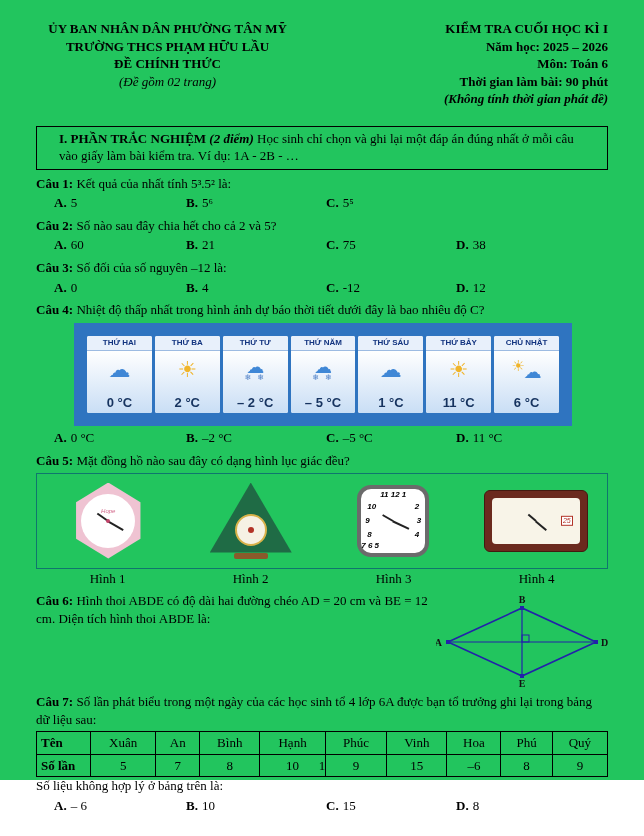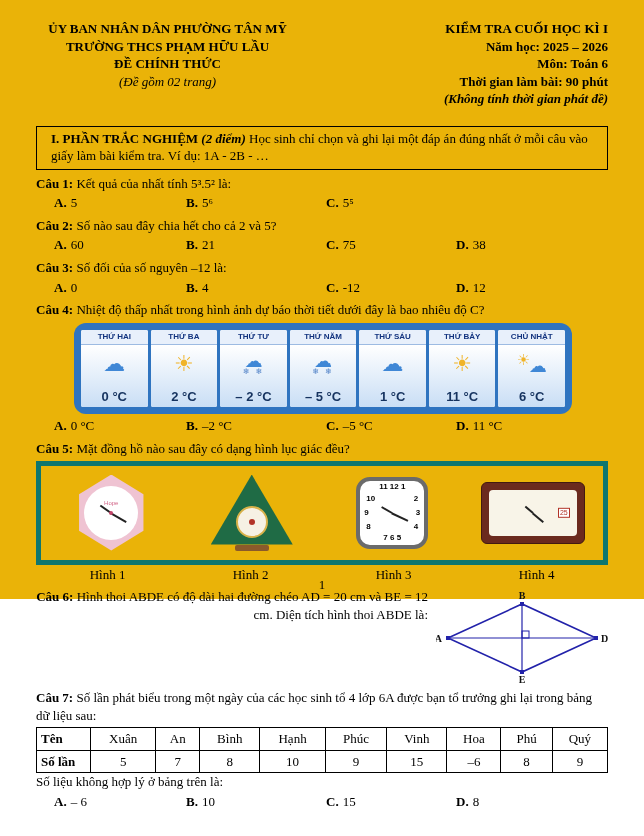--- a/index.html
+++ b/index.html
@@ -1,61 +1,61 @@
 <!DOCTYPE html>
 <html><head>
 <meta charset="utf-8">
 <style>
   * { margin:0; padding:0; box-sizing:border-box; }
   html,body { background:#fff; }
   body {
     width:644px; height:836px; overflow:hidden;
     font-family:"Liberation Serif", serif; font-size:13px; color:#000;
   }
-  .page { position:relative; width:644px; height:599px; padding:20px 36px 10px; background:#eab308; }
+  .page { position:relative; width:644px; height:780px; padding:20px 36px 10px; background:#22c55e; }
 
   
   .header { display:flex; line-height:1.35; }
   .header-left { width:46%; text-align:center; }
   .header-right { width:54%; text-align:right; }
   .b { font-weight:bold; }
   .i { font-style:italic; }
   .bi { font-weight:bold; font-style:italic; }
 
   
-  .section-box { border:1px solid #000; margin-top:18px; padding:3px 14px 4px; line-height:1.35; }
+  .section-box { border:1px solid #000; margin-top:18px; padding:3px 22px 4px; line-height:1.35; }
 
   
   .q { margin-top:5px; line-height:1.35; }
   .q-label { font-weight:bold; }
   .opts { display:grid; grid-template-columns:132px 140px 130px 1fr; padding-left:18px; margin-top:2px; }
   .opts2 { display:grid; grid-template-columns:132px 1fr; padding-left:18px; margin-top:2px; row-gap:2px; }
   .opt b { margin-right:4px; }
 
   
-  .weather { margin:4px 0 3px 38px; width:498px; background:#2f74c0; border-radius:12px;
-             padding:7px; display:flex; gap:3px; }
+  .weather { margin:4px 0 3px 38px; width:498px; background:#2f74c0; border-radius:0;
+             padding:13px; display:flex; gap:3px; }
   .wday { flex:1; background:#fff; border-radius:2px; overflow:hidden; }
   .wname { background:#e8f0fb; color:#12337f; font-weight:bold; font-size:8px; text-align:center;
            padding:2px 0; font-family:"Liberation Sans", sans-serif; border-bottom:1px solid #9dbbe2; }
   .wbody { background:linear-gradient(#ffffff,#c9def5); height:62px; display:flex; flex-direction:column;
            align-items:center; justify-content:space-between; padding:1px 0 2px; }
   .wiconbox { height:36px; display:flex; flex-direction:column; align-items:center; justify-content:center; }
   .wicon { font-size:22px; line-height:1; }
   .wicon.cloud { color:#3f87d6; }
   .wicon.sun { color:#f0b429; }
   .wicon.small { font-size:18px; }
   .wsnow { font-size:8px; color:#4d7fc6; letter-spacing:2px; margin-top:-3px; }
   .partly { position:relative; width:30px; height:26px; display:block; }
   .psun { position:absolute; left:0; top:-1px; font-size:15px; color:#f0b429; }
   .pcloud { position:absolute; right:0; bottom:-1px; font-size:18px; color:#3f87d6; }
   .wtemp { color:#16335f; font-weight:bold; font-size:13px; font-family:"Liberation Sans", sans-serif; }
 
   
-  .clock-box { border:5px solid #0f766e; margin-top:3px; display:flex; }
+  .clock-box { border:1px solid #0f766e; margin-top:3px; display:flex;font-style:italic; }
   .clock-cell { flex:1; display:flex; align-items:center; justify-content:center; height:94px; }
   .clock-captions { display:grid; grid-template-columns:1fr 1fr 1fr 1fr; text-align:center; margin-top:1px; }
   .hand { position:absolute; background:#222; transform-origin:50% 100%; }
 
   .clock1 { width:70px; height:76px; background:#efc3d2;
             clip-path:polygon(50% 0,96% 26%,96% 74%,50% 100%,4% 74%,4% 26%);
             display:flex; align-items:center; justify-content:center; }
   .c1-face { width:54px; height:54px; background:#fff; border-radius:50%; position:relative; }
   .c1-brand { position:absolute; top:13px; width:100%; text-align:center; font-size:6px; color:#d2688a;
               font-family:"Liberation Sans", sans-serif; }
@@ -74,35 +74,35 @@
             background:#b23327; border-radius:50%; }
   .c2-base { width:34px; height:6px; background:#8a5a2b; margin:0 auto; border-radius:2px; }
 
   .clock3 { width:72px; height:72px; border:4px solid #6b6b6b; border-radius:14px; background:#fff;
             position:relative; font-family:"Liberation Sans", sans-serif; font-size:8px; font-weight:bold; }
   .clock3 span { position:absolute; }
   .c3-top { top:1px; left:0; right:0; text-align:center; }
   .c3-l1 { left:6px; top:13px; }  .c3-r1 { right:6px; top:13px; }
   .c3-l2 { left:4px; top:27px; }  .c3-r2 { right:4px; top:27px; }
   .c3-l3 { left:6px; top:41px; }  .c3-r3 { right:6px; top:41px; }
-  .c3-bottom { bottom:1px; left:0; right:0; text-align:center; }
+  .c3-bottom { bottom:1px; left:0; right:0; text-align:left; }
   .c3-hr { width:2px; height:12px; top:20px; left:31px; transform:rotate(-60deg); }
   .c3-min { width:1.5px; height:18px; top:14px; left:31px; transform:rotate(115deg); }
 
   .clock4 { width:104px; height:62px; background:#6b2a1e; border-radius:6px; border:1px solid #431a10;
             display:flex; align-items:center; justify-content:center; }
   .c4-face { width:88px; height:46px; background:#f8f4e8; border-radius:4px; position:relative; }
   .c4-hr { width:2px; height:10px; top:13px; left:43px; transform:rotate(-50deg); }
   .c4-min { width:1.5px; height:14px; top:9px; left:43px; transform:rotate(130deg); }
   .c4-date { position:absolute; right:7px; top:50%; transform:translateY(-50%); background:#fff;
              border:1px solid #b23327; color:#b23327; font-size:7px; line-height:1.2; padding:0 1px;
              font-family:"Liberation Sans", sans-serif; }
 
   
-  .q6row { display:flex; align-items:flex-start;text-align:right; }
+  .q6row { display:flex; align-items:flex-start; }
   .q6left { flex:1; padding-right:8px; }
   .rhombus { width:172px; height:94px; flex:0 0 auto; margin-top:2px; }
   .rhombus text { font-family:"Liberation Serif", serif; font-size:10px; font-weight:bold; fill:#111; }
 
   
   .q7-table { border-collapse:collapse; width:100%; margin-top:3px; }
   .q7-table td { border:1px solid #000; padding:2px 4px; text-align:center; }
   .q7-table td.rowhead { text-align:left; font-weight:bold; width:54px; }
 
   .page-number { position:absolute; bottom:6px; left:0; width:100%; text-align:center; }

